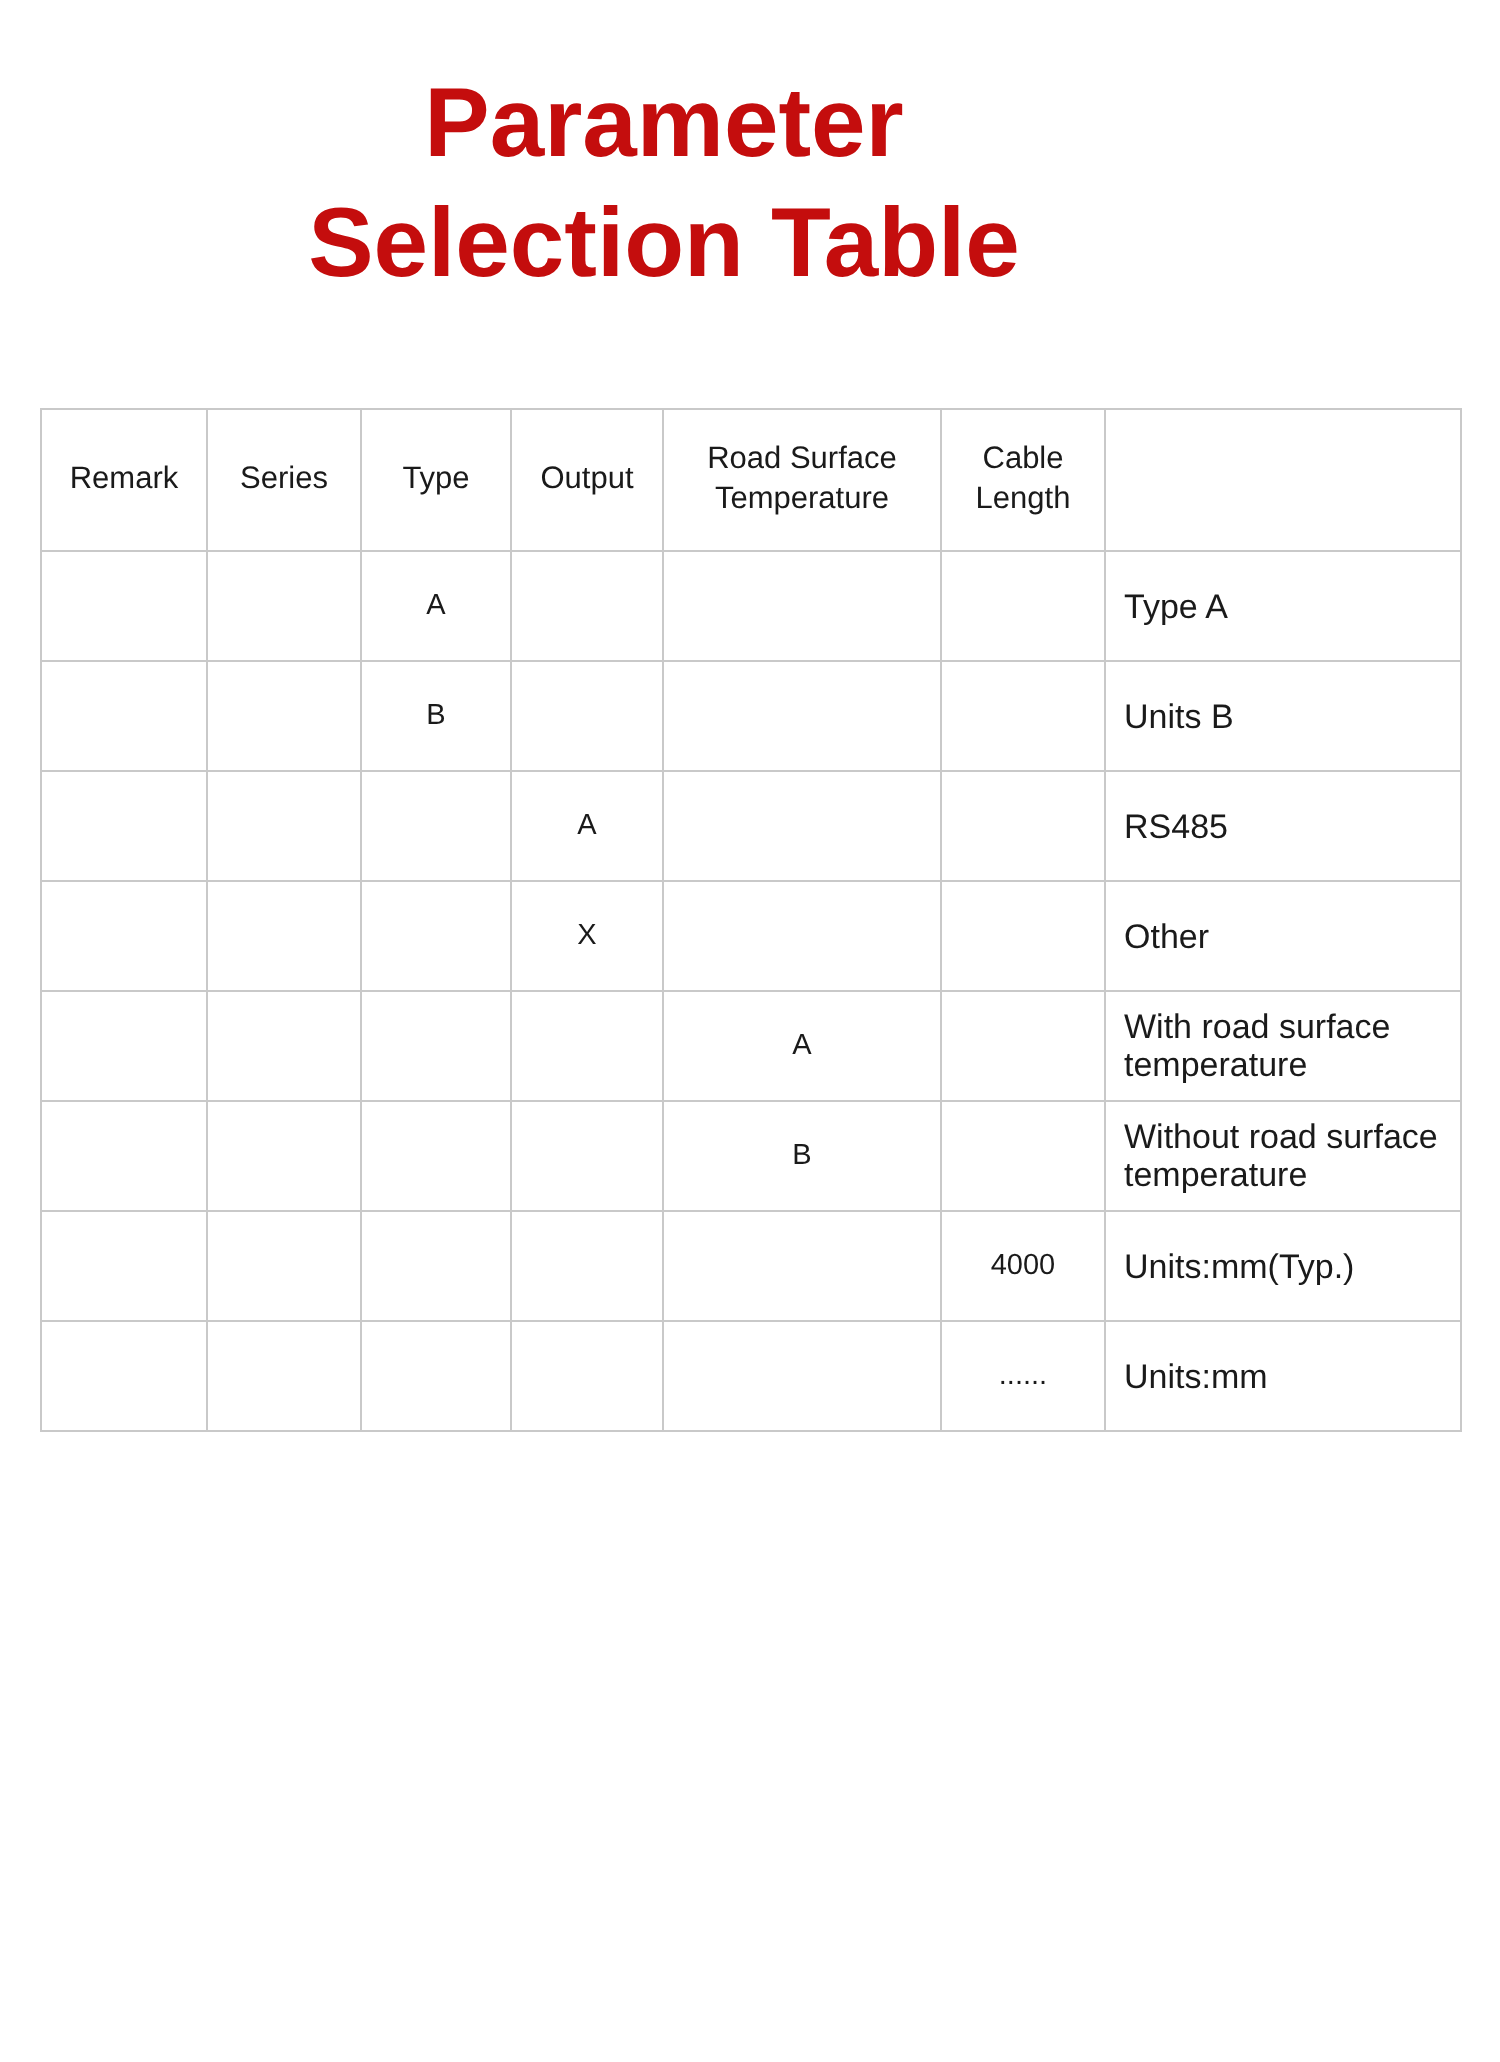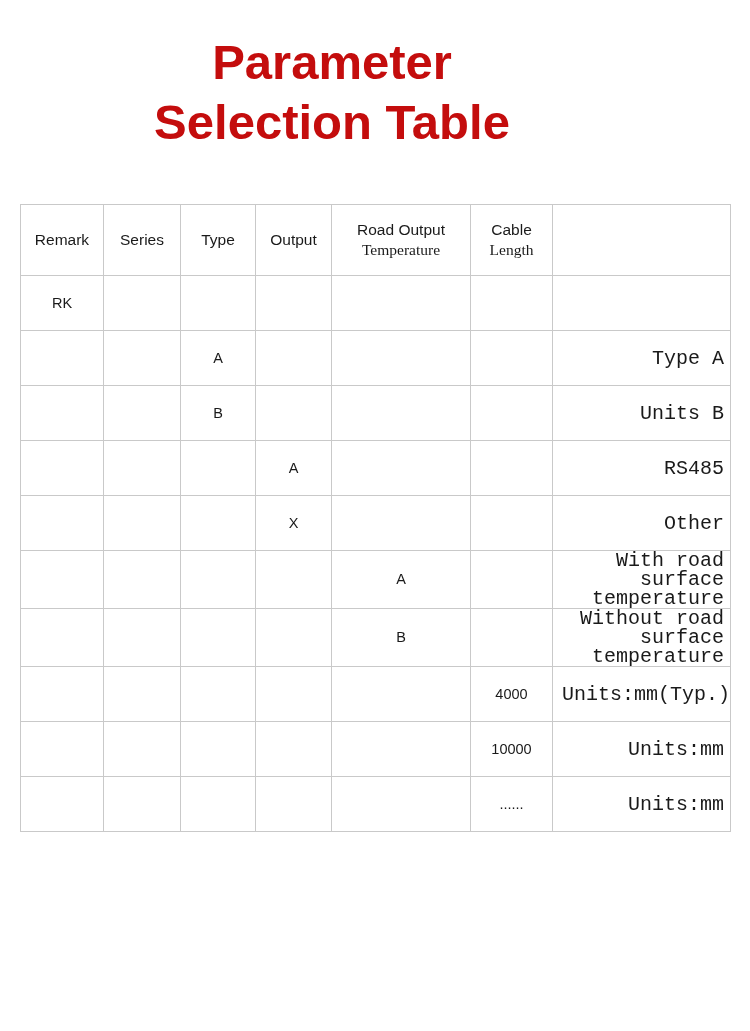--- a/index.html
+++ b/index.html
@@ -76,29 +76,28 @@
   thead th.desc-head { }
 
   tbody td {
     height: 54px;
     text-align: center;
     font-size: 14.5px;
     line-height: 19px;
     padding: 2px 3px;
   }
   tbody td.desc-cell {
-    text-align: right;
+    text-align: left;
     padding-left: 9px;
     padding-right: 6px;
-    font-size: 20px;
+    font-size: 17px;
     line-height: 19px;
-    font-family: Liberation Mono, monospace;
   }
   .hdr-l1 { display: block; }
-  .hdr-l2 { display: block; font-family: Liberation Serif, serif; }
+  .hdr-l2 { display: block; }
 
   
   .example {
     margin: 0 22px;
     padding-top: 26px;
     font-size: 17.5px;
     line-height: 30px;
     color: #1a1a1a;
     letter-spacing: -0.1px;
   }
@@ -124,41 +123,32 @@
           <col class="c-cable">
           <col class="c-desc">
       </colgroup>
       <thead>
         <tr>
           <th>Remark</th>
           <th>Series</th>
           <th>Type</th>
           <th>Output</th>
           <th>
-            <span class="hdr-l1">Road Output</span>
+            <span class="hdr-l1">Road Surface</span>
             <span class="hdr-l2">Temperature</span>
           </th>
           <th>
             <span class="hdr-l1">Cable</span>
             <span class="hdr-l2">Length</span>
           </th>
           <th class="desc-head"></th>
         </tr>
       </thead>
       <tbody id="table-body">
           <tr>
-            <td>RK</td>
-            <td></td>
-            <td></td>
-            <td></td>
-            <td></td>
-            <td></td>
-            <td class="desc-cell"></td>
-          </tr>
-          <tr>
             <td></td>
             <td></td>
             <td>A</td>
             <td></td>
             <td></td>
             <td></td>
             <td class="desc-cell">Type A</td>
           </tr>
           <tr>
             <td></td>
@@ -206,29 +196,20 @@
             <td class="desc-cell">Without road surface temperature</td>
           </tr>
           <tr>
             <td></td>
             <td></td>
             <td></td>
             <td></td>
             <td></td>
             <td>4000</td>
             <td class="desc-cell">Units:mm(Typ.)</td>
-          </tr>
-          <tr>
-            <td></td>
-            <td></td>
-            <td></td>
-            <td></td>
-            <td></td>
-            <td>10000</td>
-            <td class="desc-cell">Units:mm</td>
           </tr>
           <tr>
             <td></td>
             <td></td>
             <td></td>
             <td></td>
             <td></td>
             <td>......</td>
             <td class="desc-cell">Units:mm</td>
           </tr>

